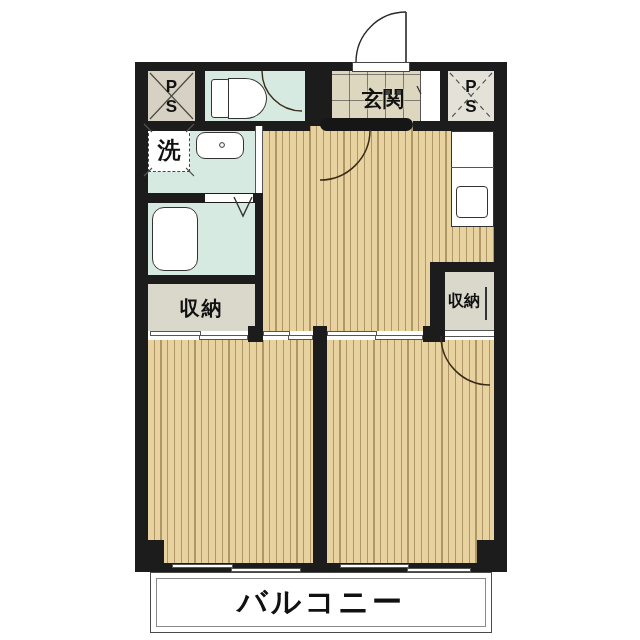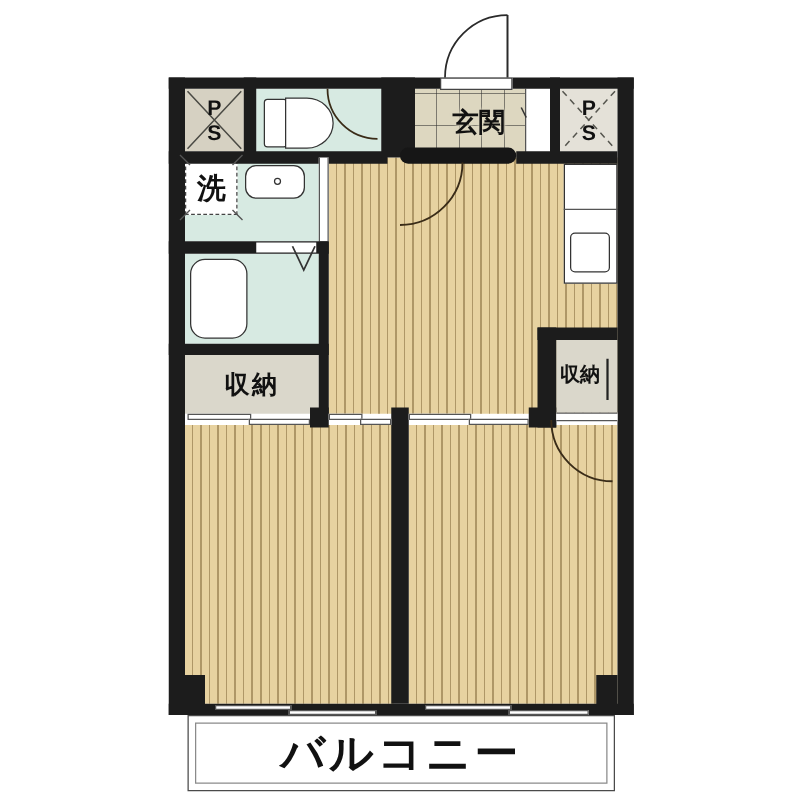--- a/index.html
+++ b/index.html
@@ -155,15 +155,15 @@
 
   <div class="lbl" style="left:148px;top:128px;width:42px;height:44px;font-size:23px;">洗</div>
 
   <div class="lbl" style="left:148px;top:284px;width:107px;height:47px;font-size:20px;letter-spacing:2px;">収納</div>
 
   <div class="lbl" style="left:443px;top:272px;width:42px;height:58px;font-size:16px;letter-spacing:0;">収納</div>
 
   <div class="balcony" style="left:150px;top:572px;width:342px;height:61px;">
     <div class="balcony-inner"></div>
   </div>
-  <div class="lbl" style="left:150px;top:576px;width:342px;height:52px;font-size:35px;font-weight:600;letter-spacing:3px;">バルコニー</div>
+  <div class="lbl" style="left:150px;top:576px;width:342px;height:52px;font-size:30px;font-weight:600;letter-spacing:3px;">バルコニー</div>
 
 </div>
 
 </body></html>

